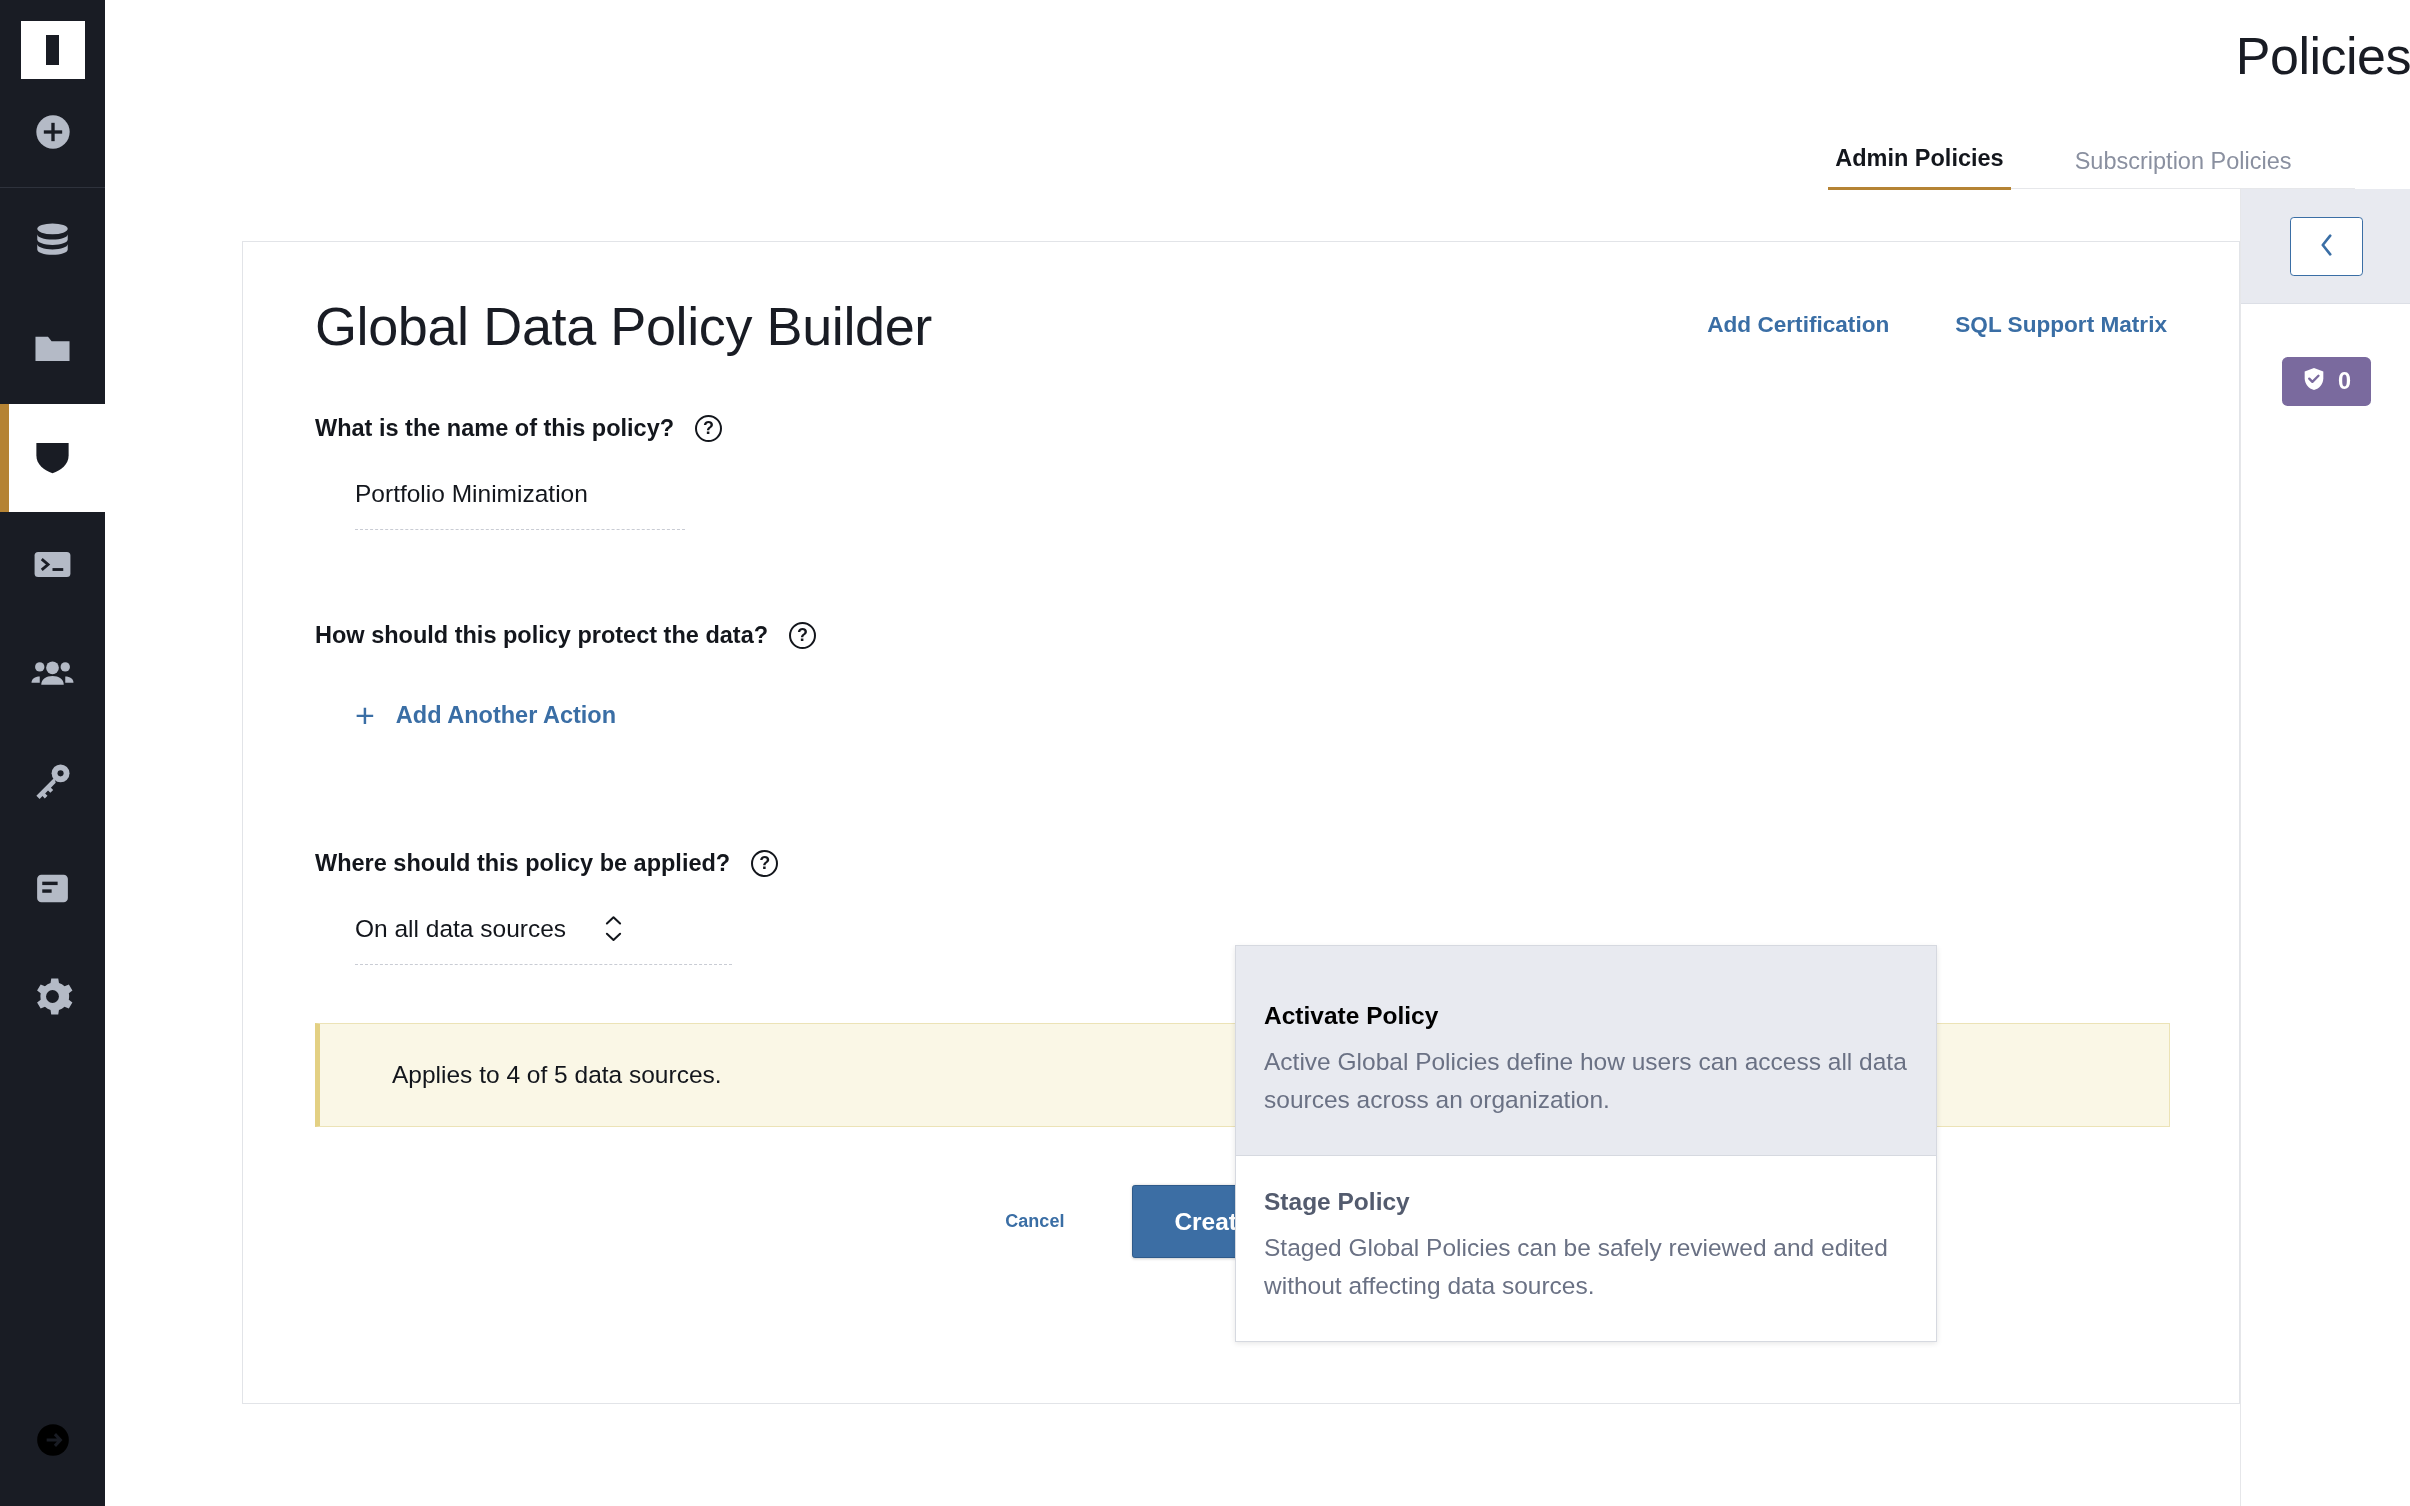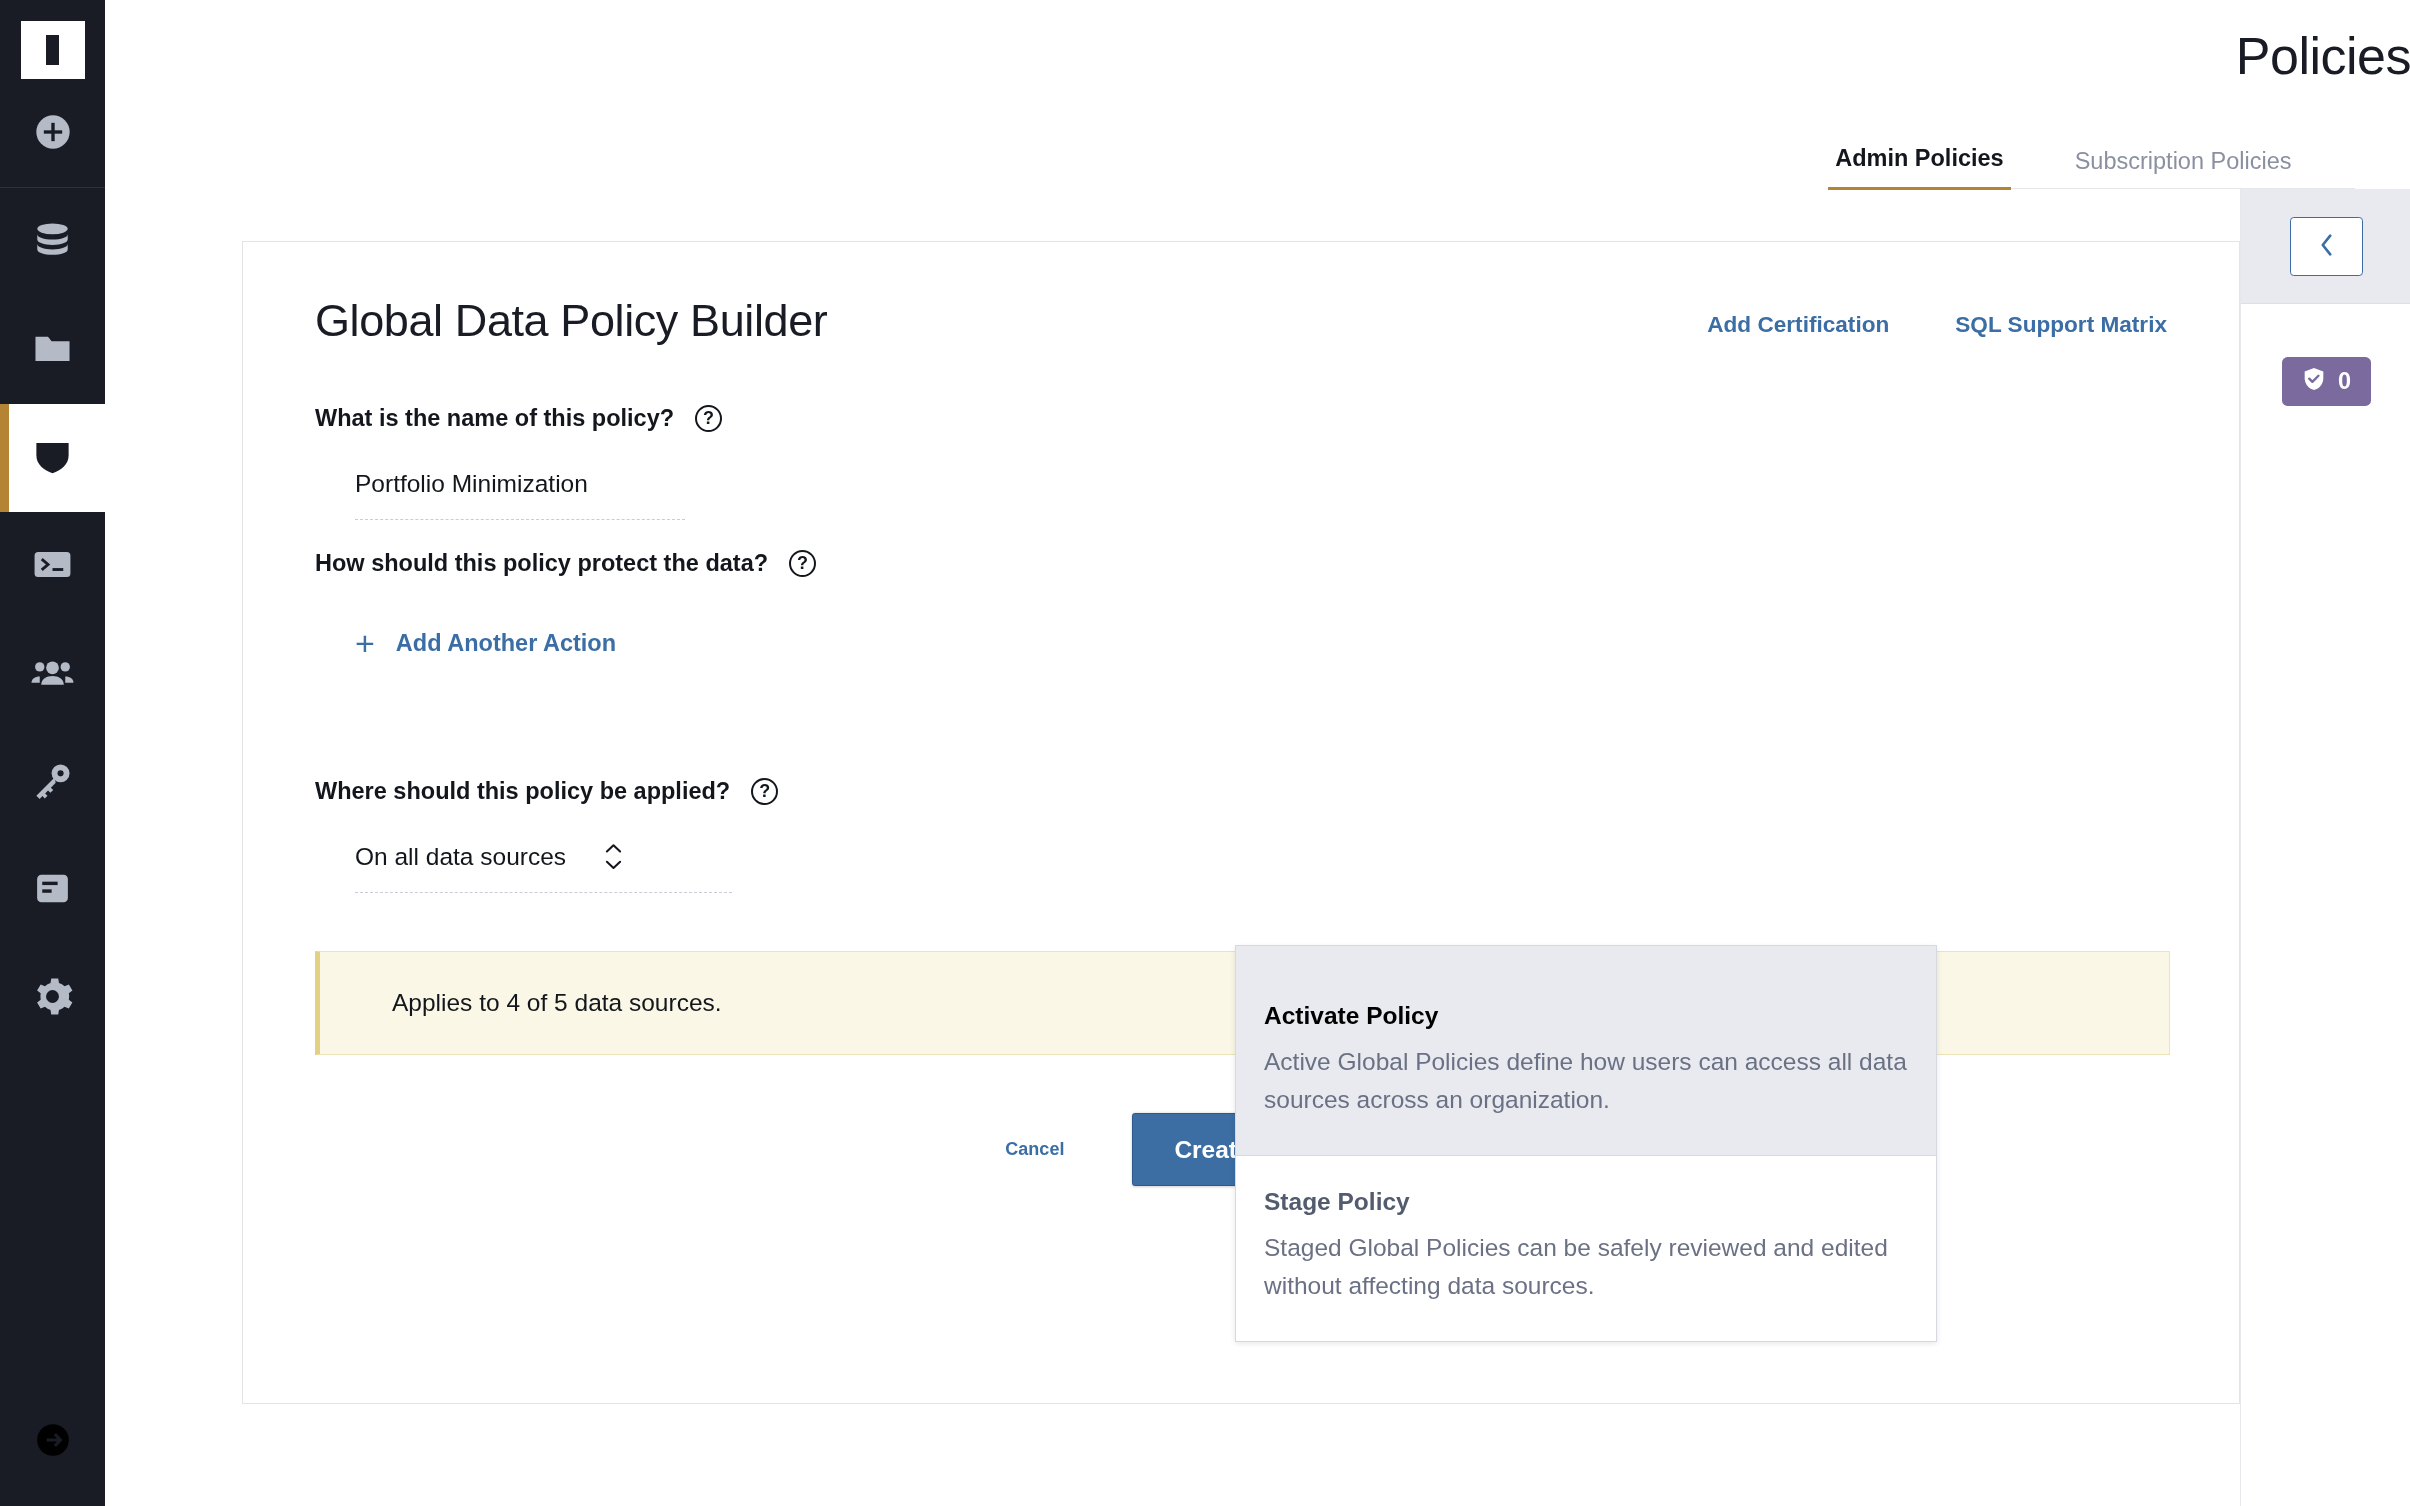--- a/index.html
+++ b/index.html
@@ -68,39 +68,39 @@
 
   .card {
     border: 0.9px solid #e2e4e8;
     background: #ffffff;
     width: 1998px;
     min-height: 1163px;
     padding: 53px 72px 0 72px;
     position: relative;
   }
   .card-head { display: flex; align-items: flex-start; }
-  .card-title { font-size: 45px; font-weight: 300; color: #191c24;
+  .card-title { font-size: 54px; font-weight: 300; color: #191c24;
     letter-spacing: -0.4px; flex: 1; }
   .card-links { display: flex; gap: 66px; padding-top: 17px; }
   .card-link { color: #3a6ea5; font-size: 22.6px; font-weight: bold; cursor: pointer; }
 
   .q-label { display: flex; align-items: center; gap: 21px;
     font-size: 23.5px; font-weight: bold; color: #13161c; }
   .help-icon { width: 27px; height: 27px; border: 2.4px solid #13161c;
     border-radius: 50%; display: inline-flex; align-items: center;
     justify-content: center; font-size: 18px; font-weight: bold;
     color: #13161c; cursor: pointer; }
 
   .field {
     margin: 38px 0 0 40px; width: 330px;
     border-bottom: 1.9px dashed #c9ccd4; padding-bottom: 21px;
   }
   .field-value { font-size: 24.5px; color: #13161c; }
 
-  .section-2 { margin-top: 30px; }
+  .section-2 { margin-top: 92px; }
 
   .action-row { display: flex; align-items: flex-start; margin-top: 55px; }
   .action-bullet { padding-left: 55px; flex: 1;
     display: flex; align-items: center; }
   .bullet-dot { width: 8.5px; height: 8.5px; border-radius: 50%;
     background: #13161c; margin-right: 23.5px; flex: 0 0 8.5px; }
   .action-text { font-size: 24.5px; color: #13161c; line-height: 1.3; }
   .action-text .link { color: #3a6ea5; }
   .info-icon { width: 29px; height: 29px; border: 2.4px solid #3a6ea5;
     border-radius: 50%; display: inline-flex; align-items: center;

